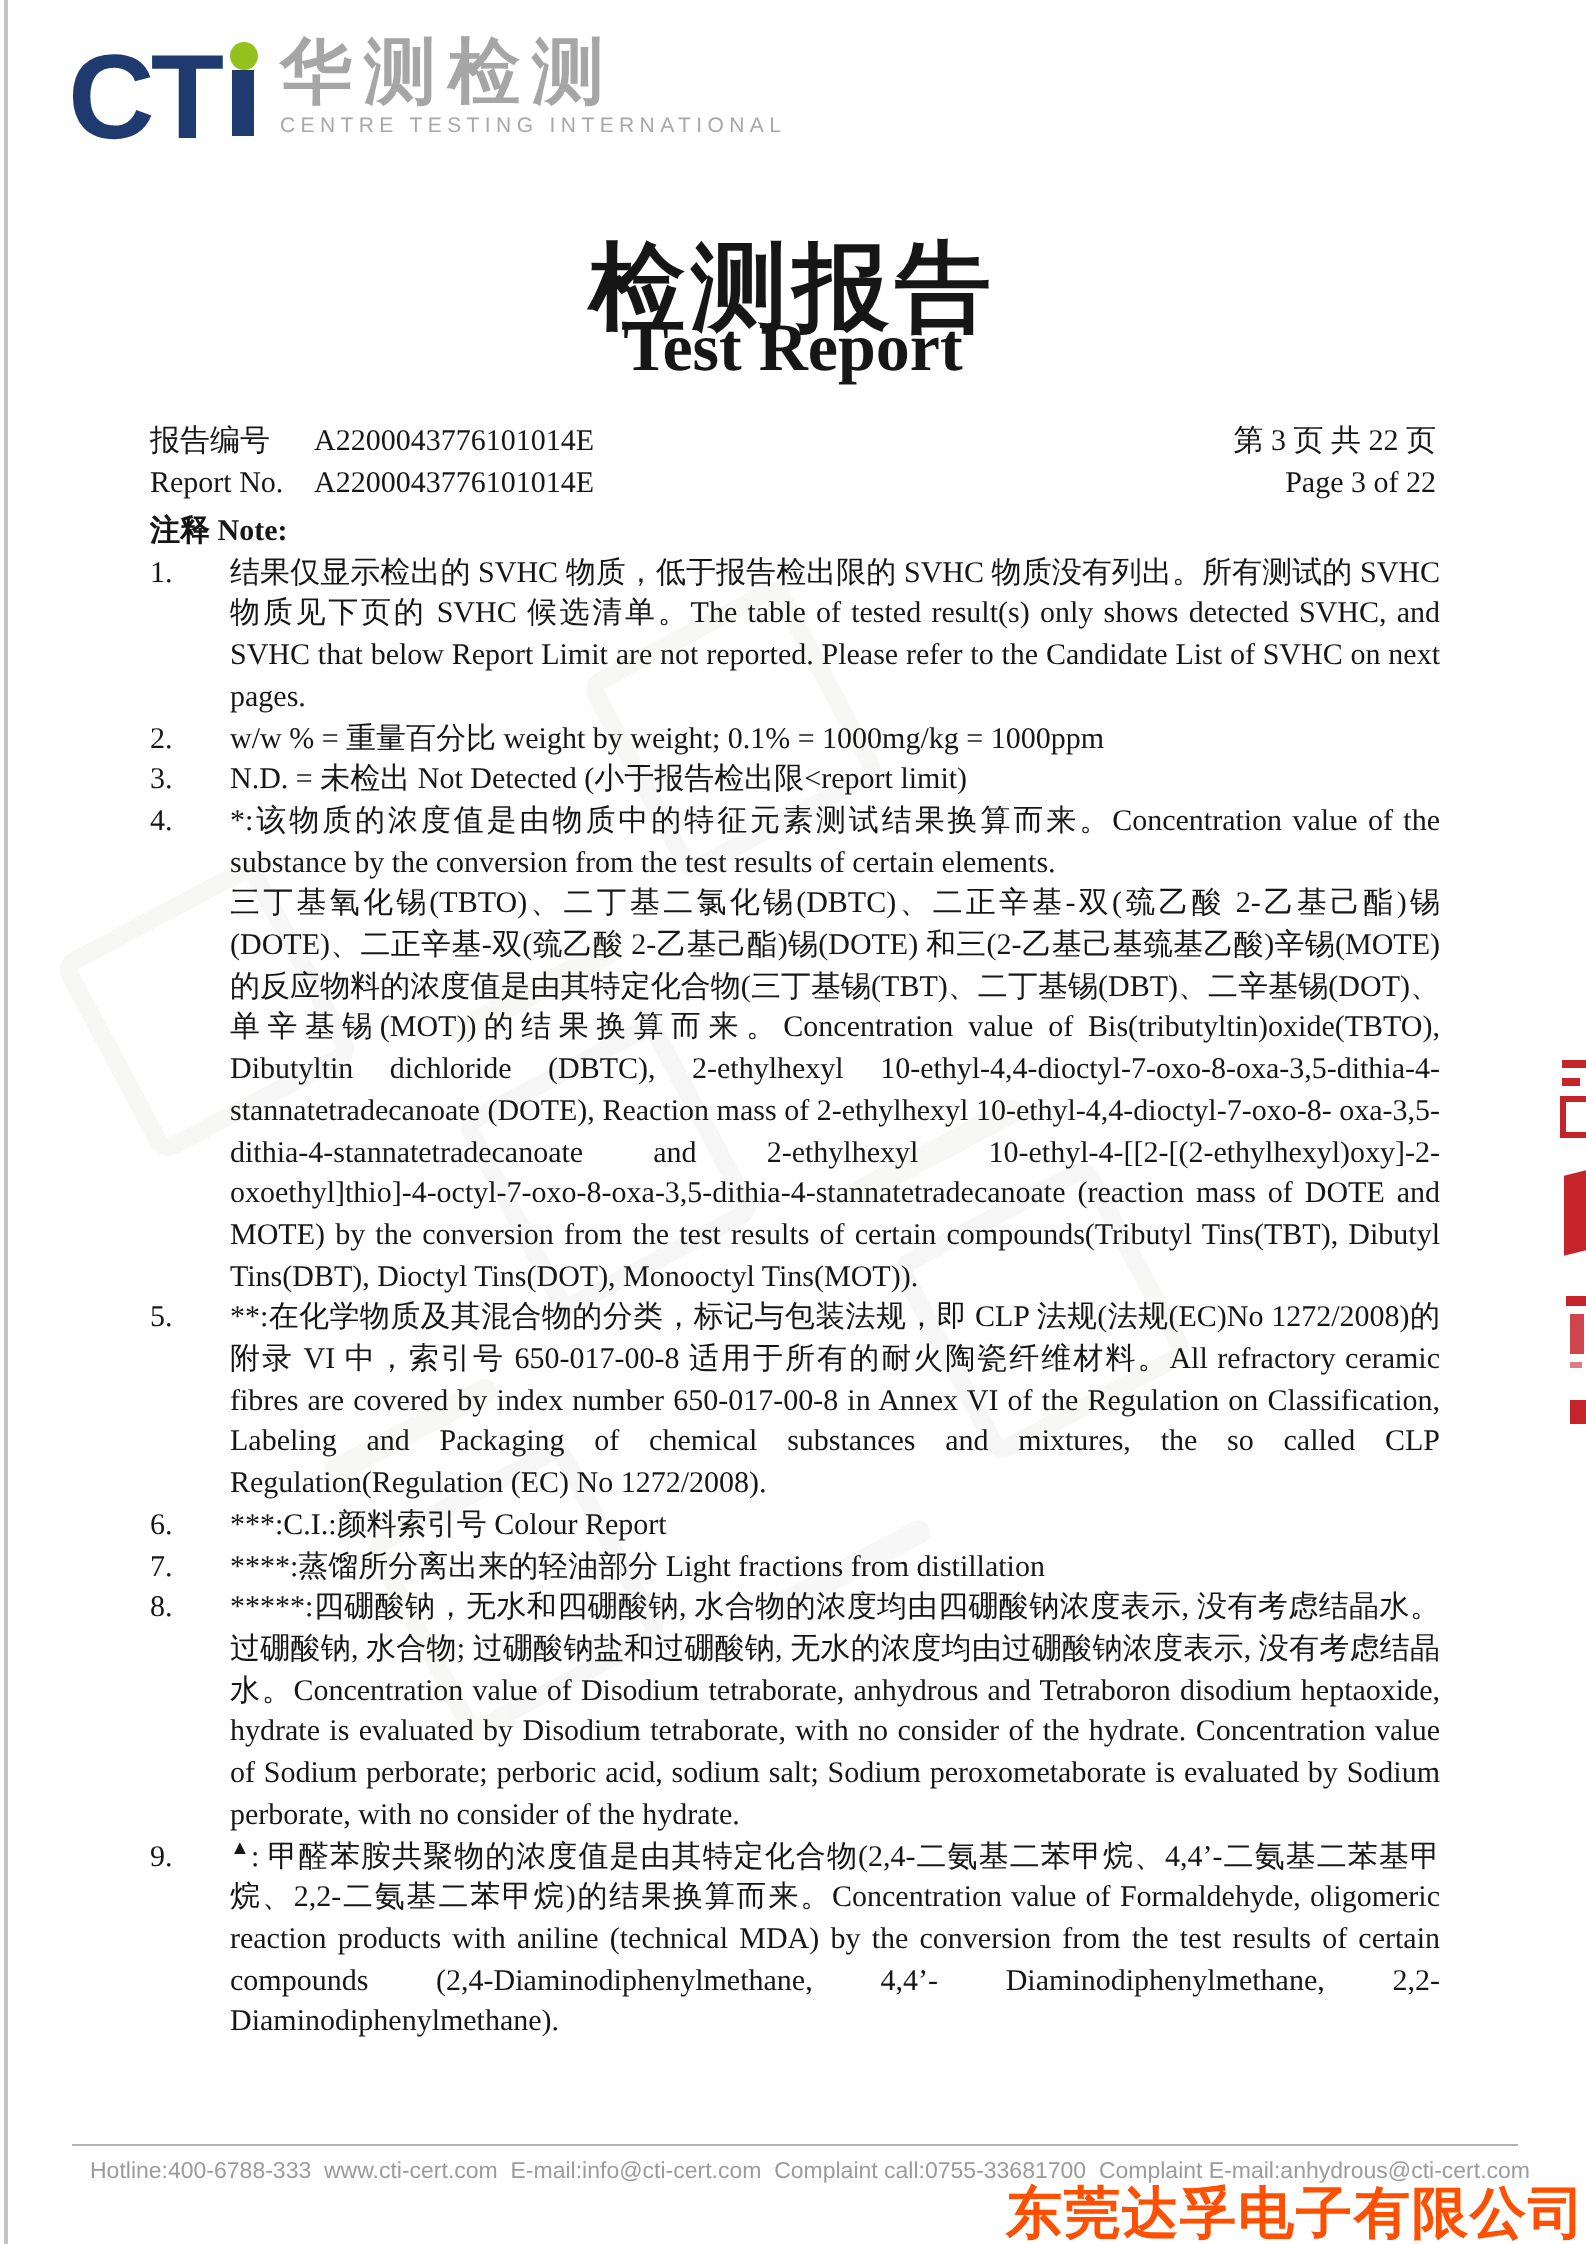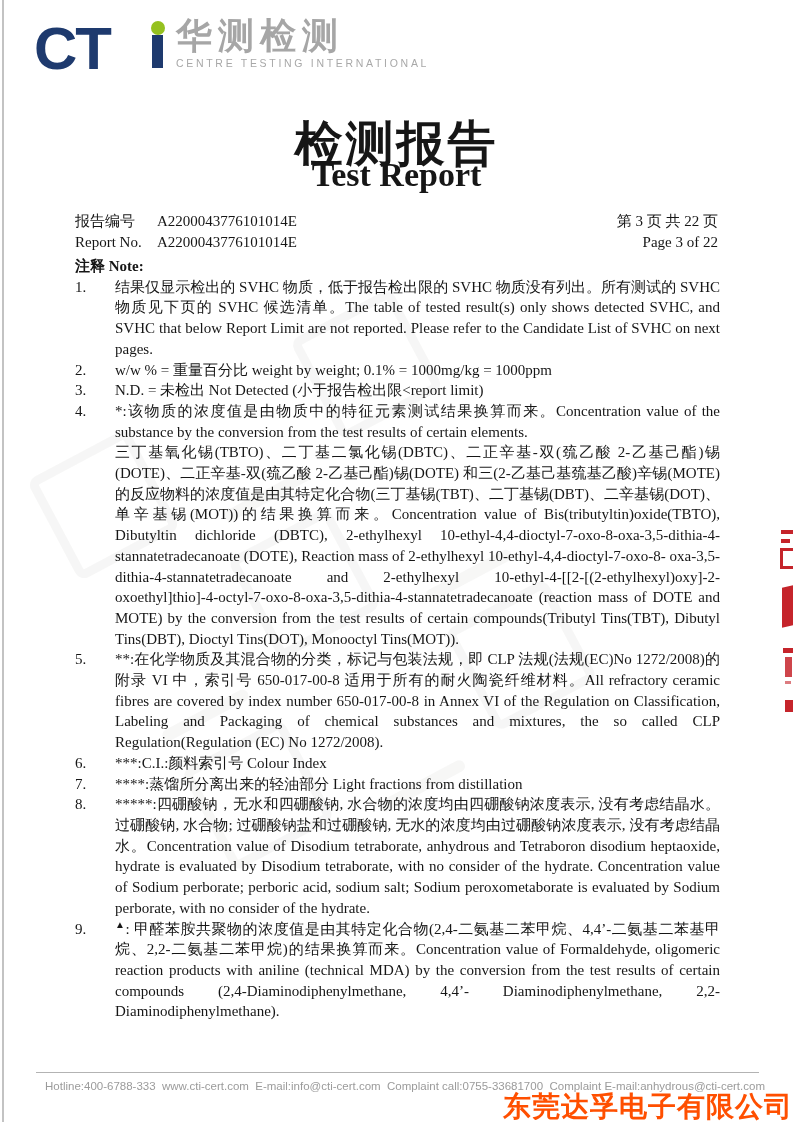--- a/index.html
+++ b/index.html
@@ -6,21 +6,21 @@
   .page {
     position:relative; width:793px; height:1122px; margin:0 auto;
     background:#ffffff; overflow:hidden;
     font-family:"Liberation Serif","DejaVu Serif",serif;
     color:#161616;
   }
   .scan-edge { position:absolute; left:2px; top:0; width:2px; height:1122px; background:#c3c3c3; }
 
   
   .logo { position:absolute; left:34px; top:18px; display:flex; align-items:flex-end; }
-  .logo-mark { position:relative; display:flex; align-items:flex-start;gap:36px; }
+  .logo-mark { position:relative; display:flex; align-items:flex-start; }
   .cti-text {
     font-family:"Liberation Sans","DejaVu Sans",sans-serif;
     font-weight:900; font-size:60px; line-height:56px; color:#1e3a6e; letter-spacing:-2px;
   }
   .cti-i { position:relative; display:inline-block; width:13px; height:56px; margin-left:5px; }
   .i-stem { position:absolute; left:1px; bottom:9px; width:11px; height:33px; background:#1e3a6e; }
   .i-dot { position:absolute; left:0; top:0; width:14px; height:14px; border-radius:50%; background:#95c11f; }
   .logo-right { margin-left:12px; padding-bottom:8px; }
   .logo-cn {
     font-family:"Liberation Sans","DejaVu Sans",sans-serif;
@@ -155,21 +155,21 @@
         </div>
         <div class="note-row">
           <div class="note-num">5.</div>
           <div class="note-body">
             <div class="note-para">**:在化学物质及其混合物的分类，标记与包装法规，即 CLP 法规(法规(EC)No 1272/2008)的附录 VI 中，索引号 650-017-00-8 适用于所有的耐火陶瓷纤维材料。All refractory ceramic fibres are covered by index number 650-017-00-8 in Annex VI of the Regulation on Classification, Labeling and Packaging of chemical substances and mixtures, the so called CLP Regulation(Regulation (EC) No 1272/2008).</div>
           </div>
         </div>
         <div class="note-row">
           <div class="note-num">6.</div>
           <div class="note-body">
-            <div class="note-para">***:C.I.:颜料索引号 Colour Index</div>
+            <div class="note-para">***:C.I.:颜料索引号 Colour Report</div>
           </div>
         </div>
         <div class="note-row">
           <div class="note-num">7.</div>
           <div class="note-body">
             <div class="note-para">****:蒸馏所分离出来的轻油部分 Light fractions from distillation</div>
           </div>
         </div>
         <div class="note-row">
           <div class="note-num">8.</div>

